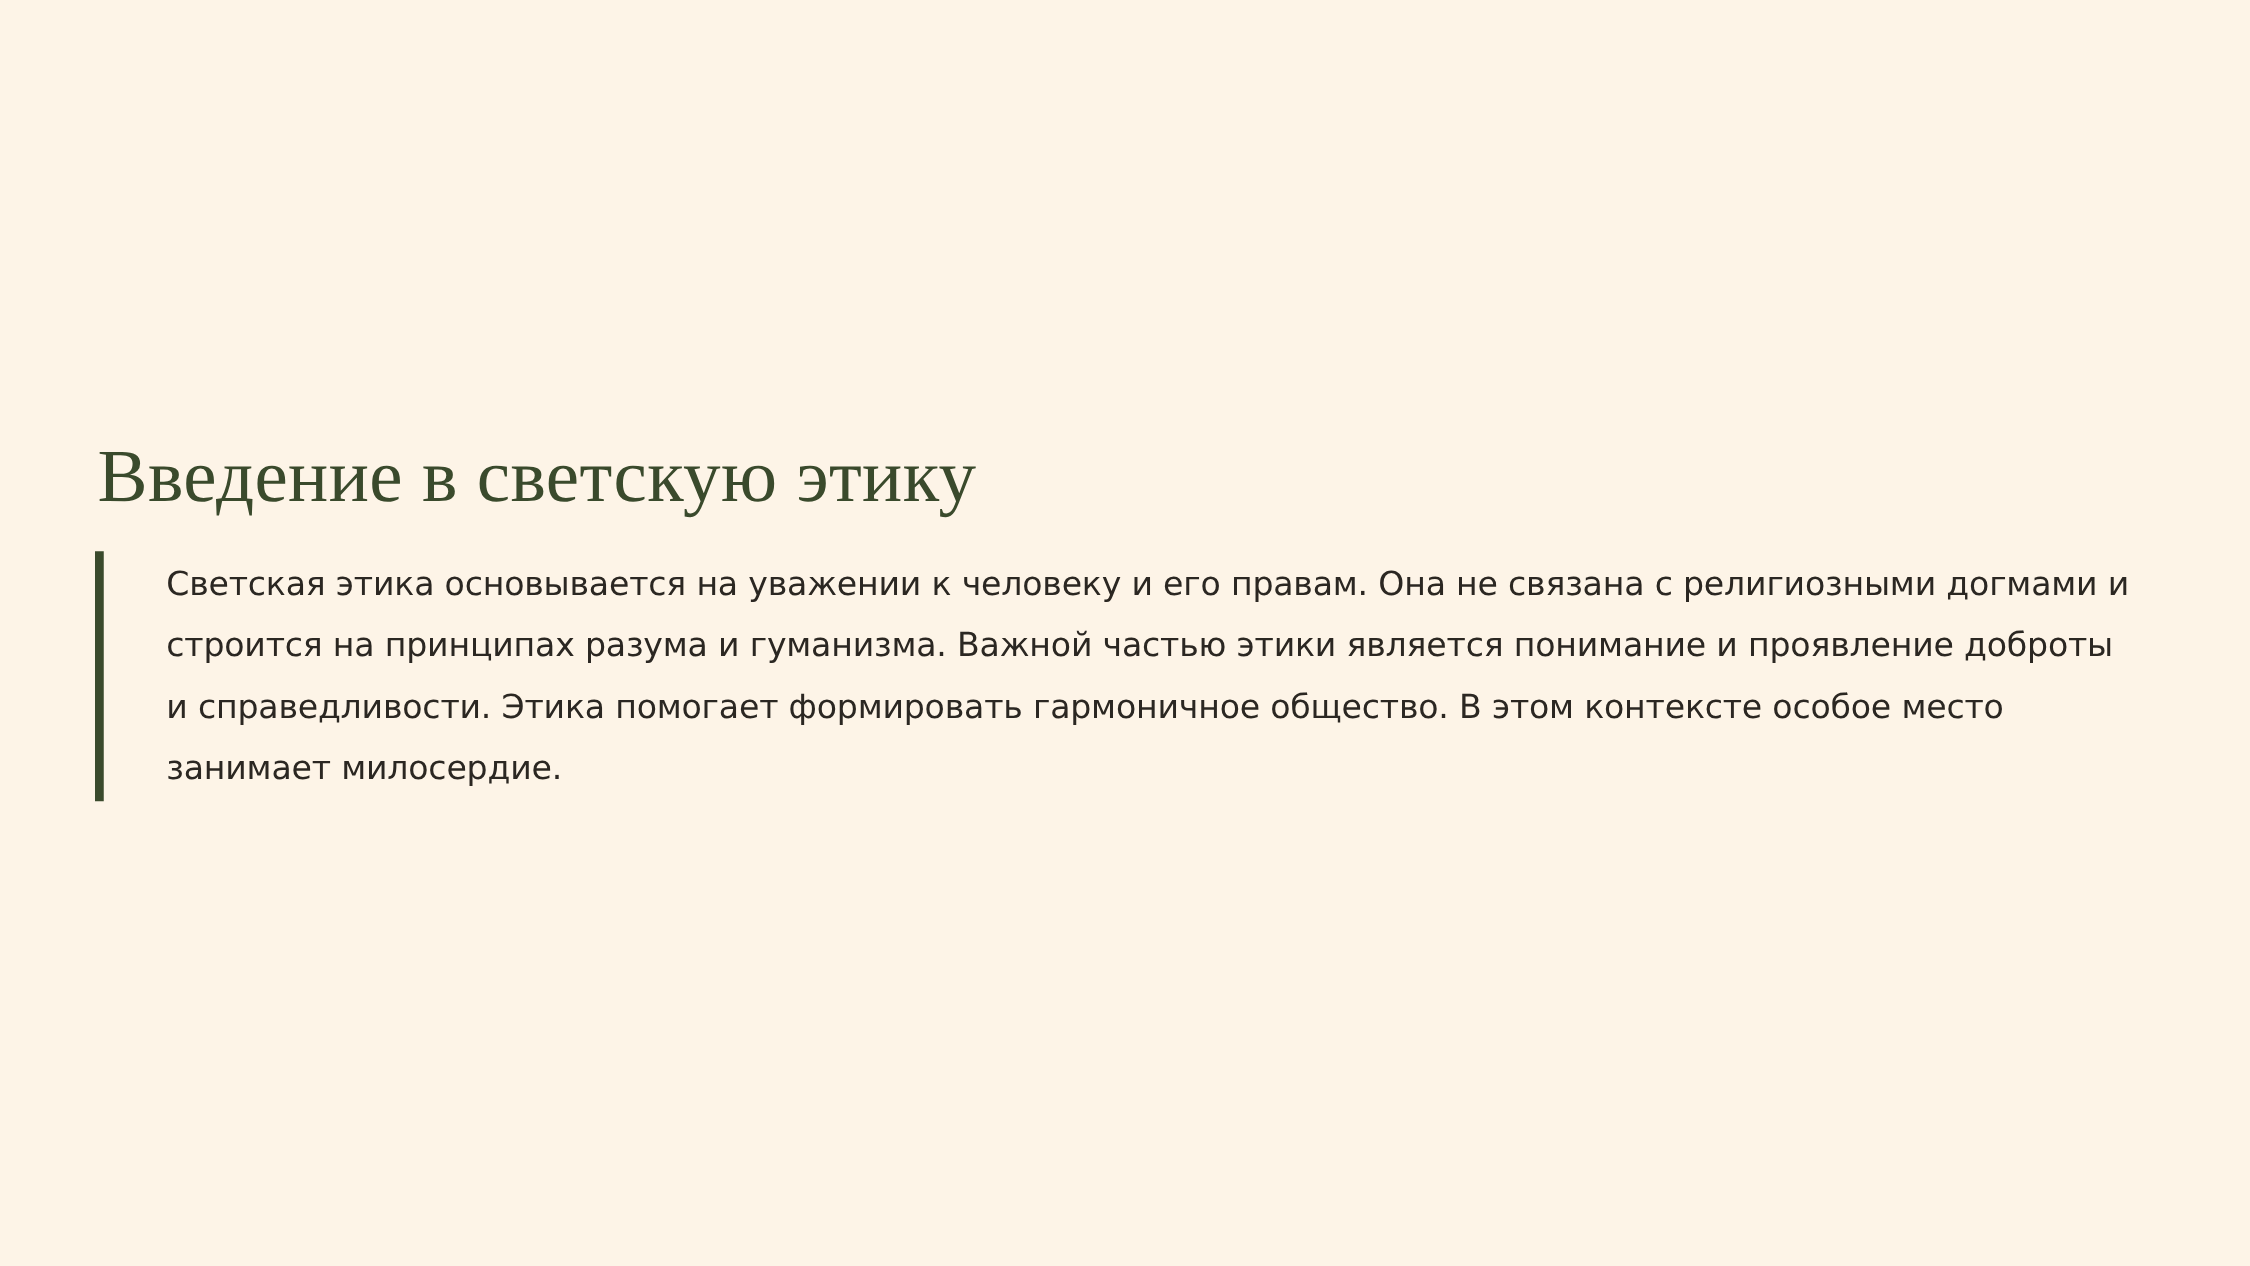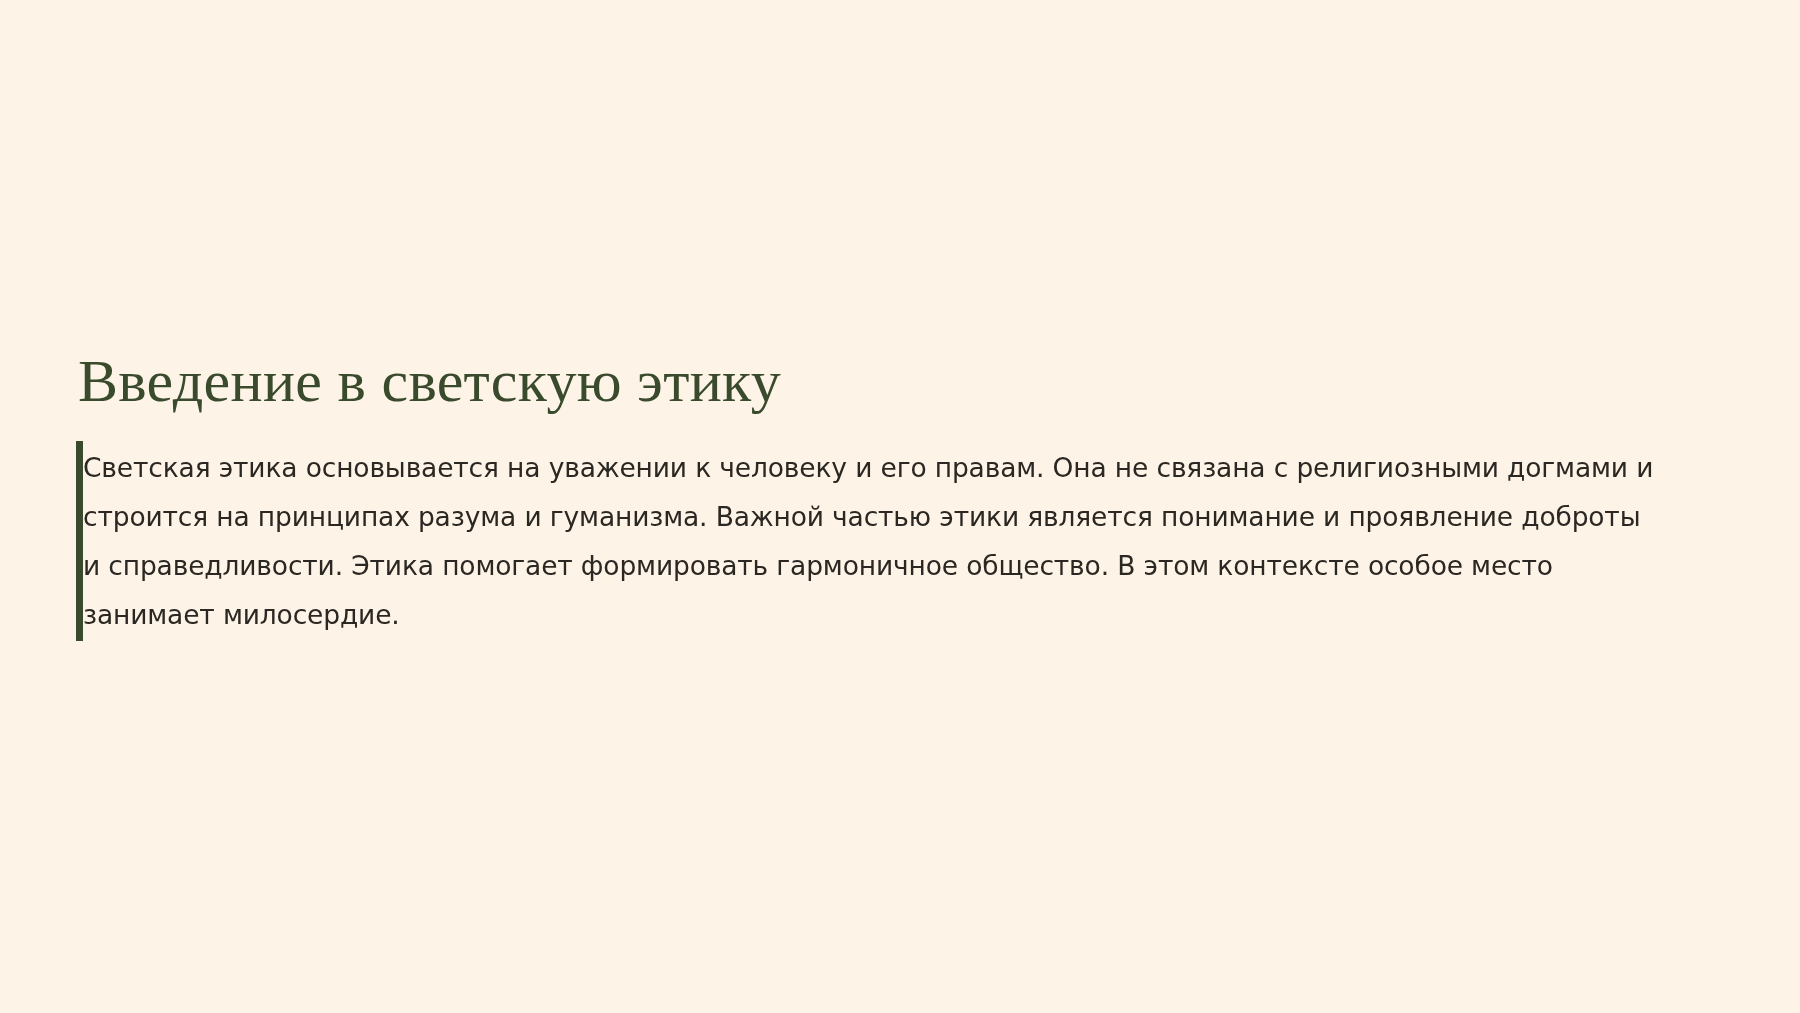--- a/index.html
+++ b/index.html
@@ -52,20 +52,21 @@
 
   .accent-bar {
     flex: 0 0 auto;
     width: 7px;
     background: #3a4a2c;
     border-radius: 0;
   }
 
   .body-text-wrap {
     flex: 1 1 auto;
+    padding-left: 50px;
     padding-top: 2px;
     padding-bottom: 2px;
   }
 
   .body-text {
     margin: 0;
     font-family: "DejaVu Sans", "Liberation Sans", sans-serif;
     font-size: 26.5px;
     line-height: 49px;
     font-weight: 400;

